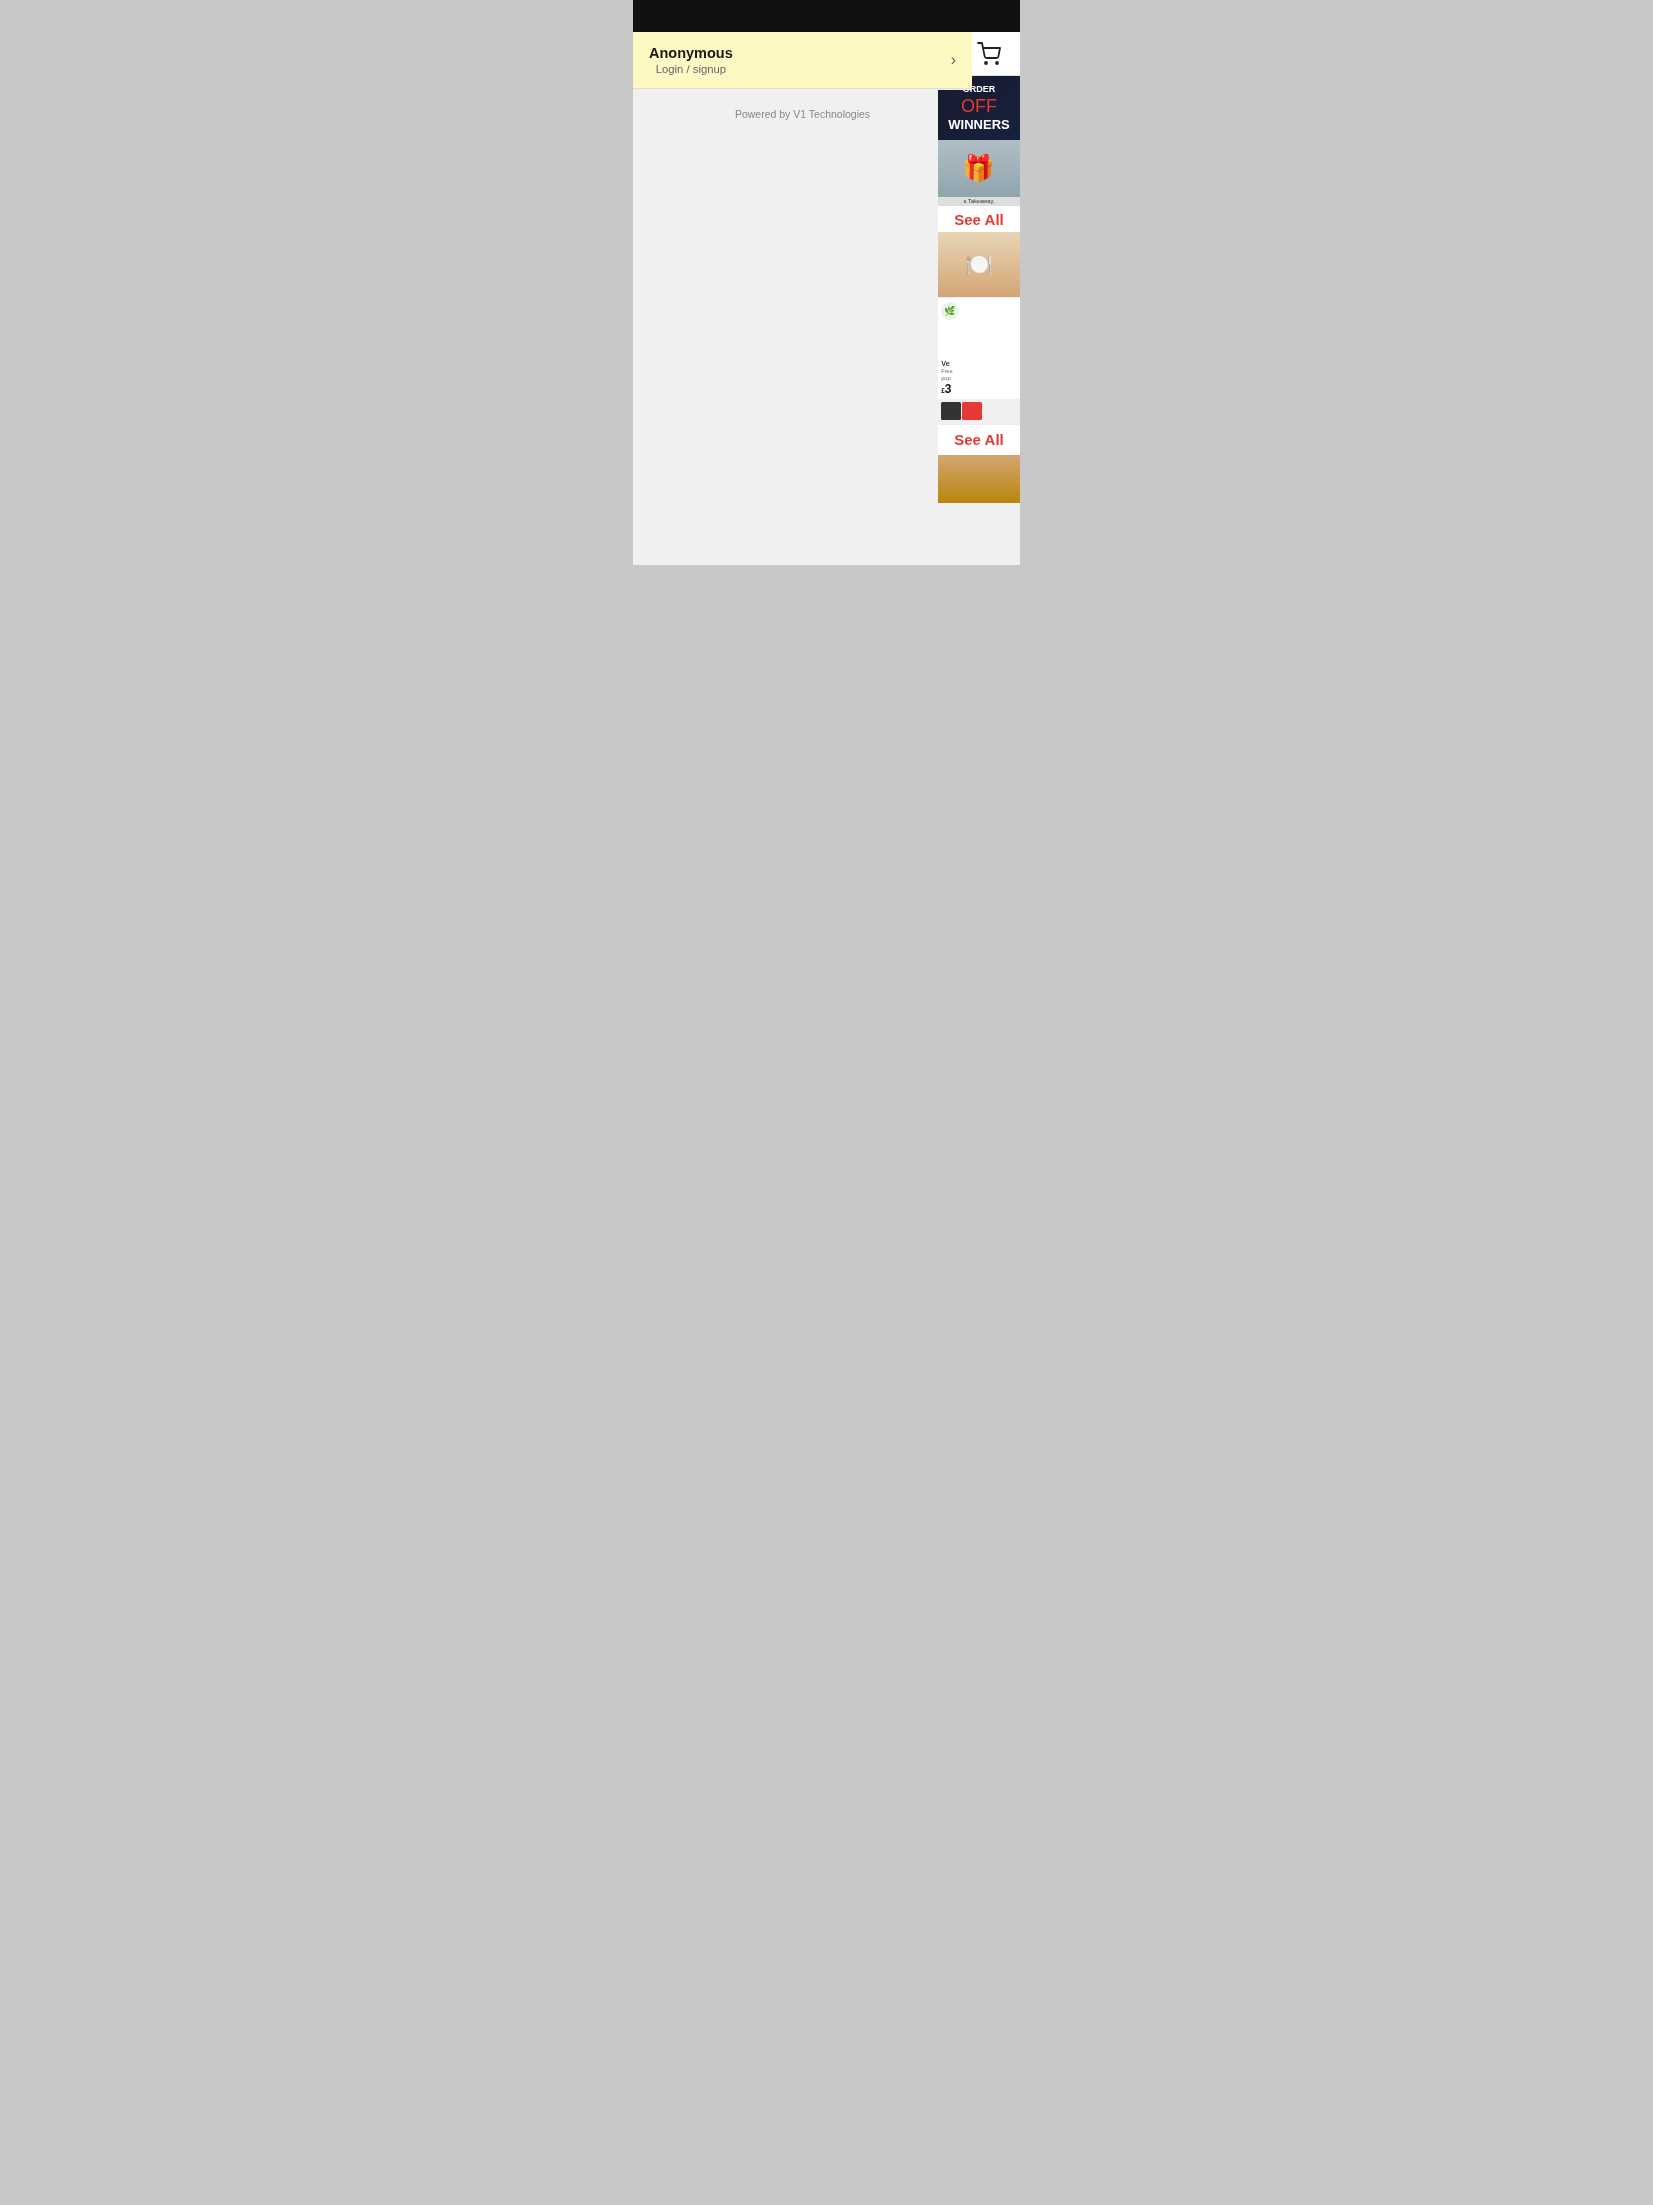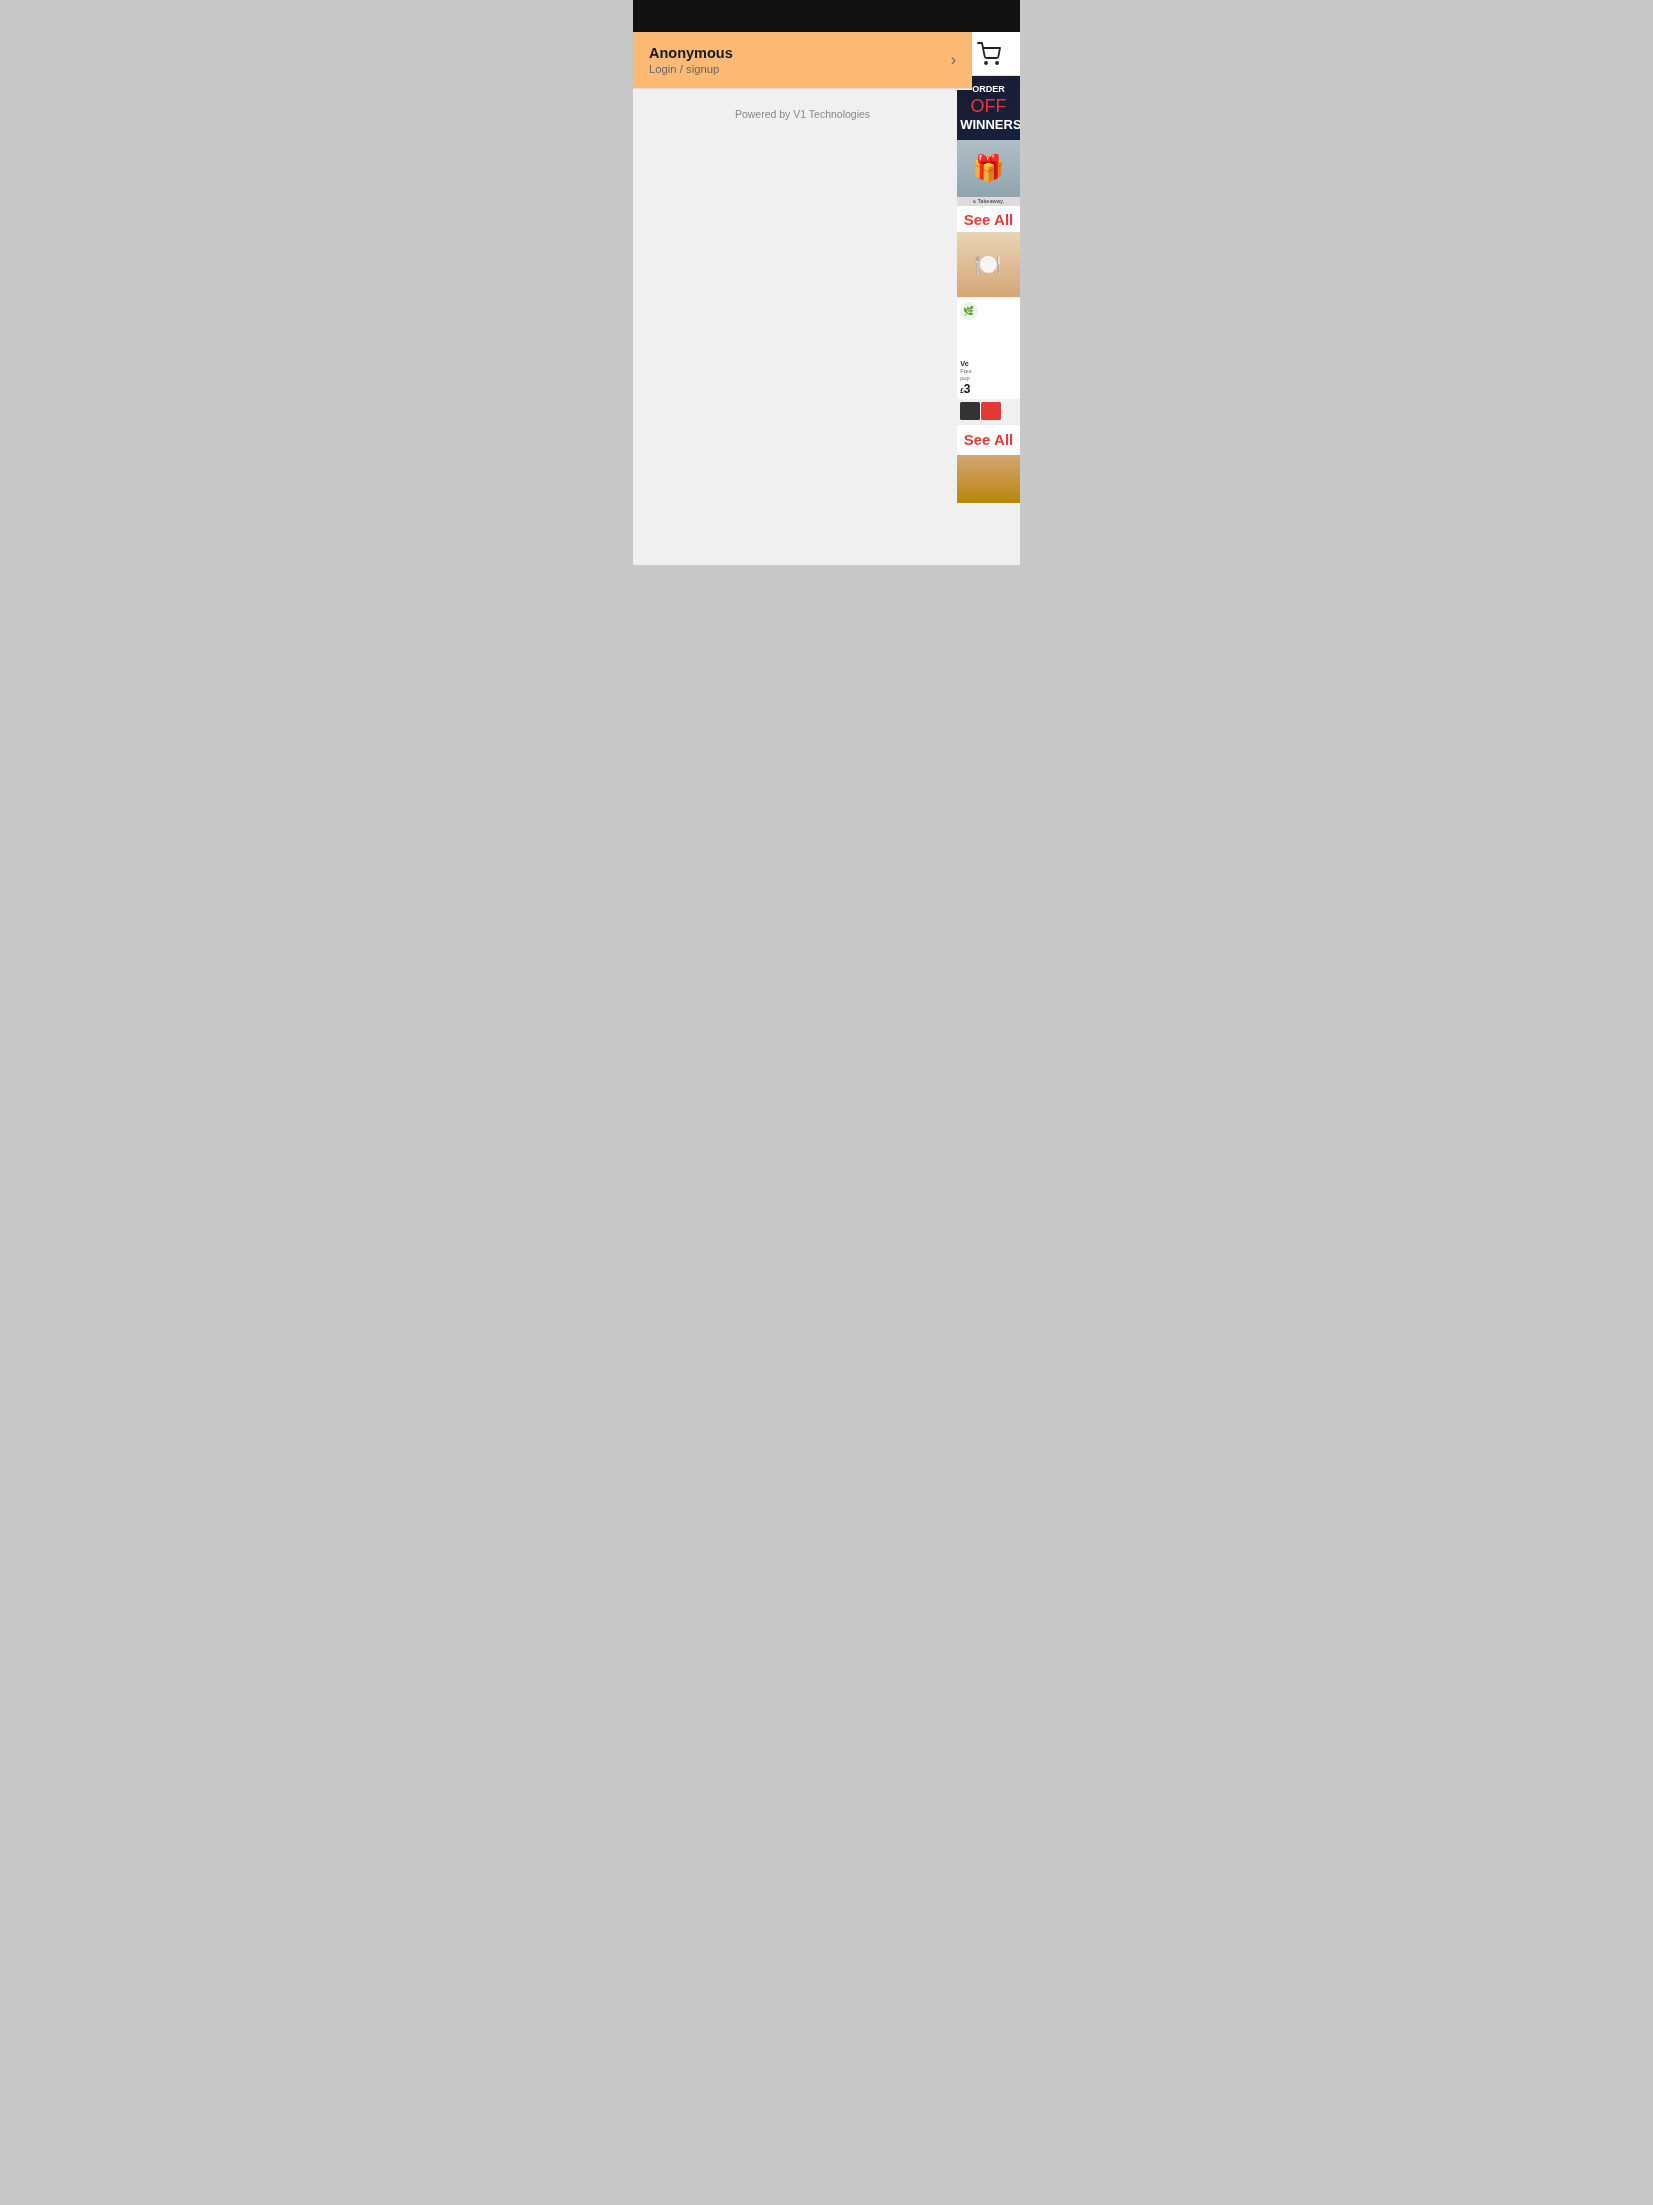--- a/index.html
+++ b/index.html
@@ -64,21 +64,21 @@
     .cart-icon-svg {
       width: 24px;
       height: 24px;
     }
 
     
     .right-content {
       position: absolute;
       top: 44px;
       right: 0;
-      width: 63px;
+      width: 82px;
       z-index: 1;
       overflow: hidden;
     }
 
     .right-promo {
       background: linear-gradient(135deg, #1a1a2e 0%, #16213e 100%);
       padding: 8px 3.2px;
       text-align: center;
     }
 
@@ -229,27 +229,28 @@
       width: 339px;
       height: 100%;
       background: #ffffff;
       z-index: 3;
       display: flex;
       flex-direction: column;
     }
 
     
     .user-header {
-      background: #fdba74;
+      background: #fef9c3;
       padding: 14.5px 16px;
       display: flex;
       align-items: center;
       justify-content: space-between;
       border-bottom: 0.8px solid #ddd;
       min-height: 57px;
+      text-align: center;
     }
 
     .user-info {
       display: flex;
       flex-direction: column;
     }
 
     .user-name {
       font-size: 14.5px;
       font-weight: 700;

